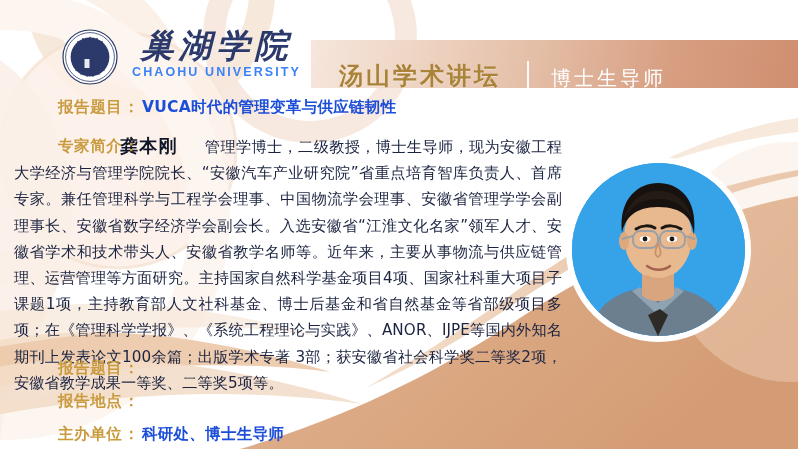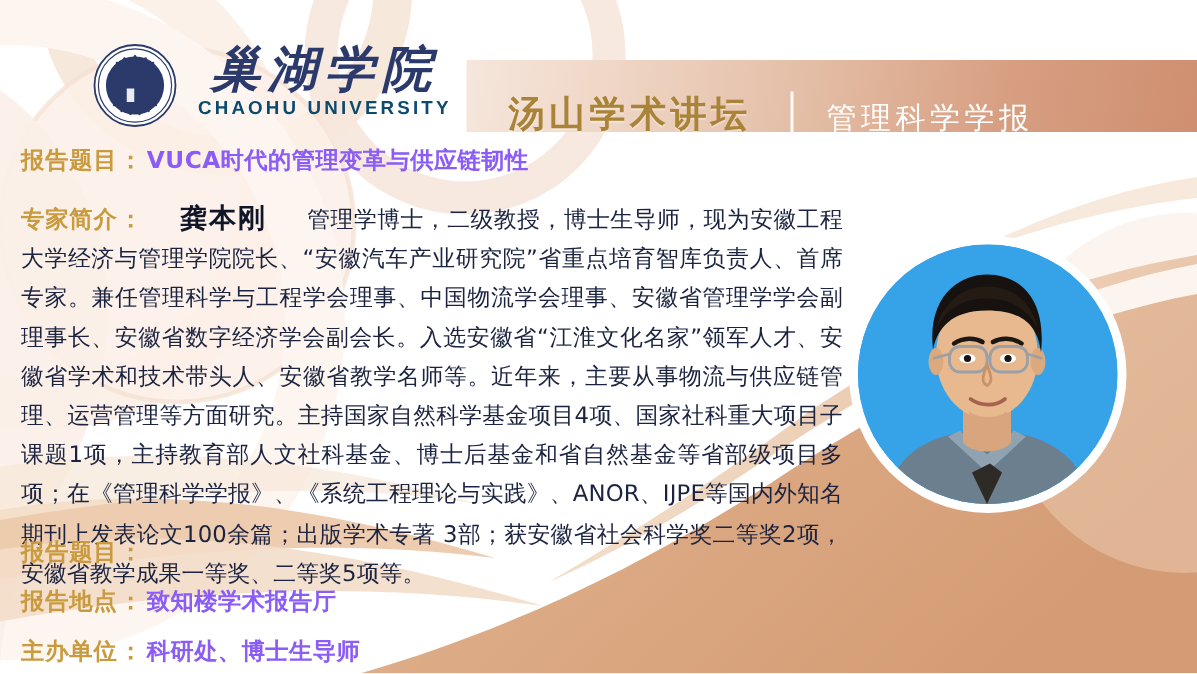--- a/index.html
+++ b/index.html
@@ -100,49 +100,50 @@
     font-weight: bold;
     color: #2b3a6b;
     letter-spacing: 5px;
     line-height: 1.05;
     font-style: italic;
   }
   .logo-en {
     font-family: "Liberation Sans", sans-serif;
     font-size: 12.5px;
     font-weight: bold;
-    color: #0c4a6e;
+    color: #3b82f6;
     letter-spacing: 2.1px;
     margin-top: 1px;
   }
 
   
   .field-row {
     position: absolute;
     display: flex;
     align-items: baseline;
     white-space: nowrap;
   }
   .field-label {
     font-size: 15.5px;
     color: #c99a3e;
     font-weight: bold;
     letter-spacing: 0.6px;
     flex: 0 0 auto;
+    margin-left: 44px;
   }
   .field-colon {
     font-size: 15.5px;
     color: #c99a3e;
     font-weight: bold;
     padding: 0 3px 0 1px;
     flex: 0 0 auto;
   }
   .field-value {
     font-size: 15.5px;
-    color: #8b5cf6;
+    color: #1d4ed8;
     font-weight: bold;
     letter-spacing: 0.3px;
   }
 
   #row-title      { left: 14px; top: 97px;  }
   #row-bio        { left: 14px; top: 136px; }
   #row-time       { left: 14px; top: 358px; }
   #row-place      { left: 14px; top: 391px; align-items: flex-end; }
   #row-host       { left: 14px; top: 424px; }
 
@@ -234,21 +235,21 @@
       <path d="M798 118 C 742 126, 690 146, 640 172 C 690 152, 744 138, 798 132 Z" fill="#f6e4d5" opacity="0.8"></path>
 
       <circle cx="790" cy="262" r="120" fill="#f7e3d2" opacity="0.35"></circle>
     </g>
   </svg>
 
   <div class="header-band">
     <div class="header-band-inner">
       <span class="band-title">汤山学术讲坛</span>
       <span class="band-divider"></span>
-      <span class="band-subtitle">管理科学学报</span>
+      <span class="band-subtitle">博士生导师</span>
     </div>
   </div>
 
   <div class="logo-block">
     <span class="logo-emblem">
       <svg viewBox="0 0 56 56" width="56" height="56" xmlns="http://www.w3.org/2000/svg">
         <circle cx="28" cy="28" r="27" fill="#ffffff" stroke="#2b3a6b" stroke-width="1.2"></circle>
         <circle cx="28" cy="28" r="24.4" fill="#ffffff" stroke="#2b3a6b" stroke-width="0.8"></circle>
         <circle cx="28" cy="28" r="19.4" fill="#2b3a6b"></circle>
 
@@ -295,21 +296,20 @@
   </div>
 
   <div class="field-row" id="row-time">
     <span class="field-label">报告题目</span>
     <span class="field-colon">：</span>
   </div>
 
   <div class="field-row" id="row-place">
     <span class="field-label">报告地点</span>
     <span class="field-colon">：</span>
-    <span class="field-value">致知楼学术报告厅</span>
   </div>
 
   <div class="field-row" id="row-host">
     <span class="field-label">主办单位</span>
     <span class="field-colon">：</span>
     <span class="field-value">科研处、博士生导师</span>
   </div>
 
   <div class="portrait">
     <svg viewBox="0 0 173 173" width="173" height="173" xmlns="http://www.w3.org/2000/svg">

